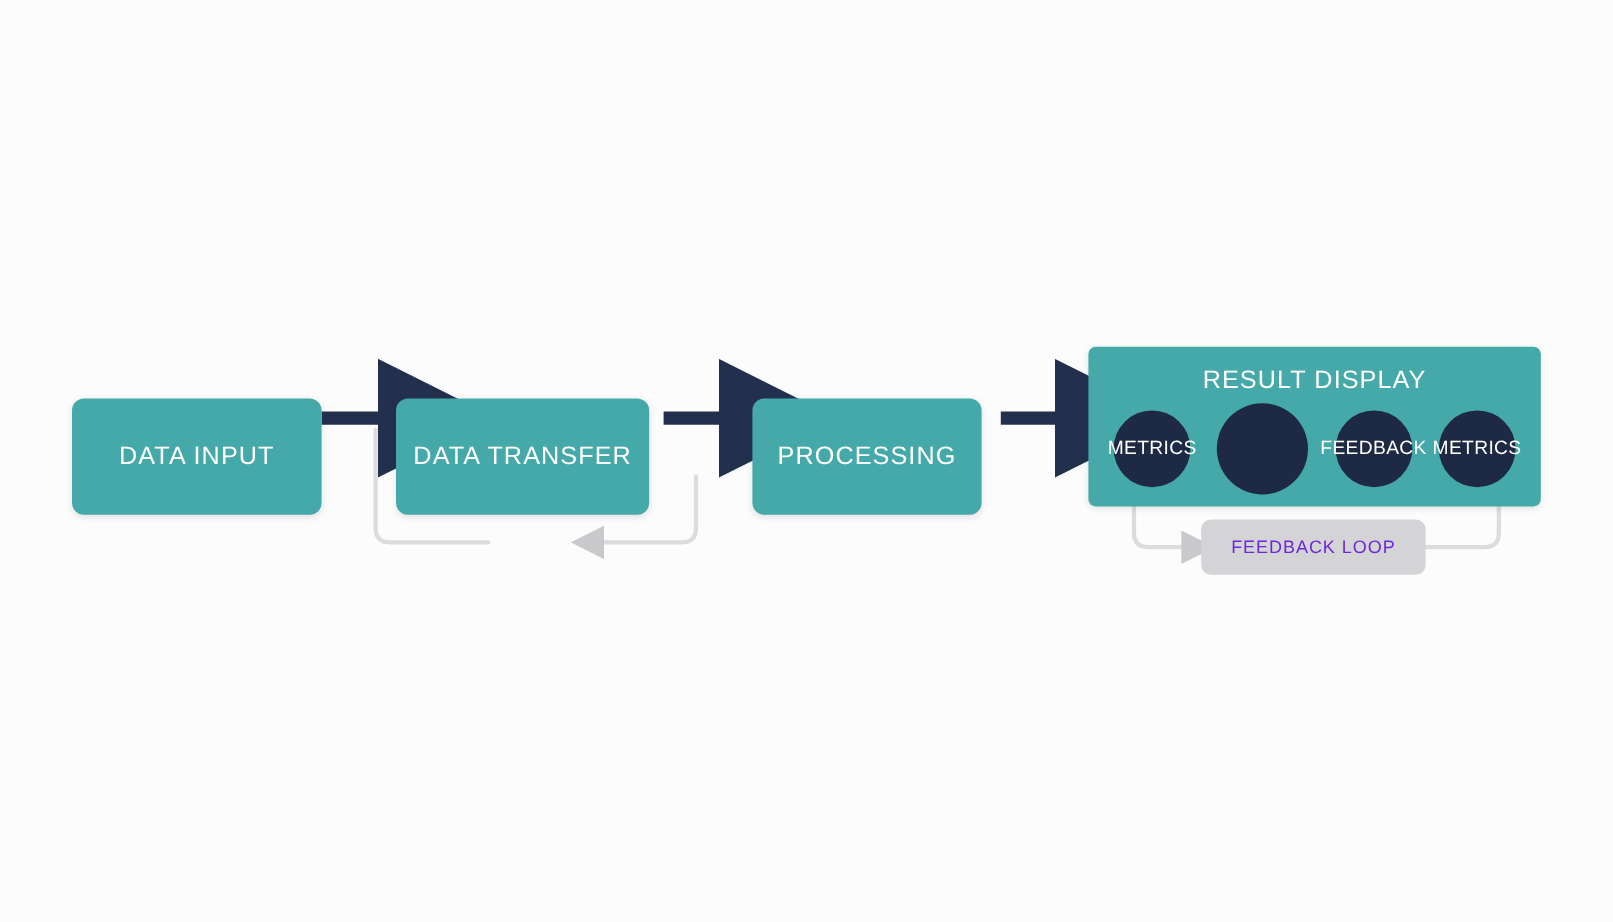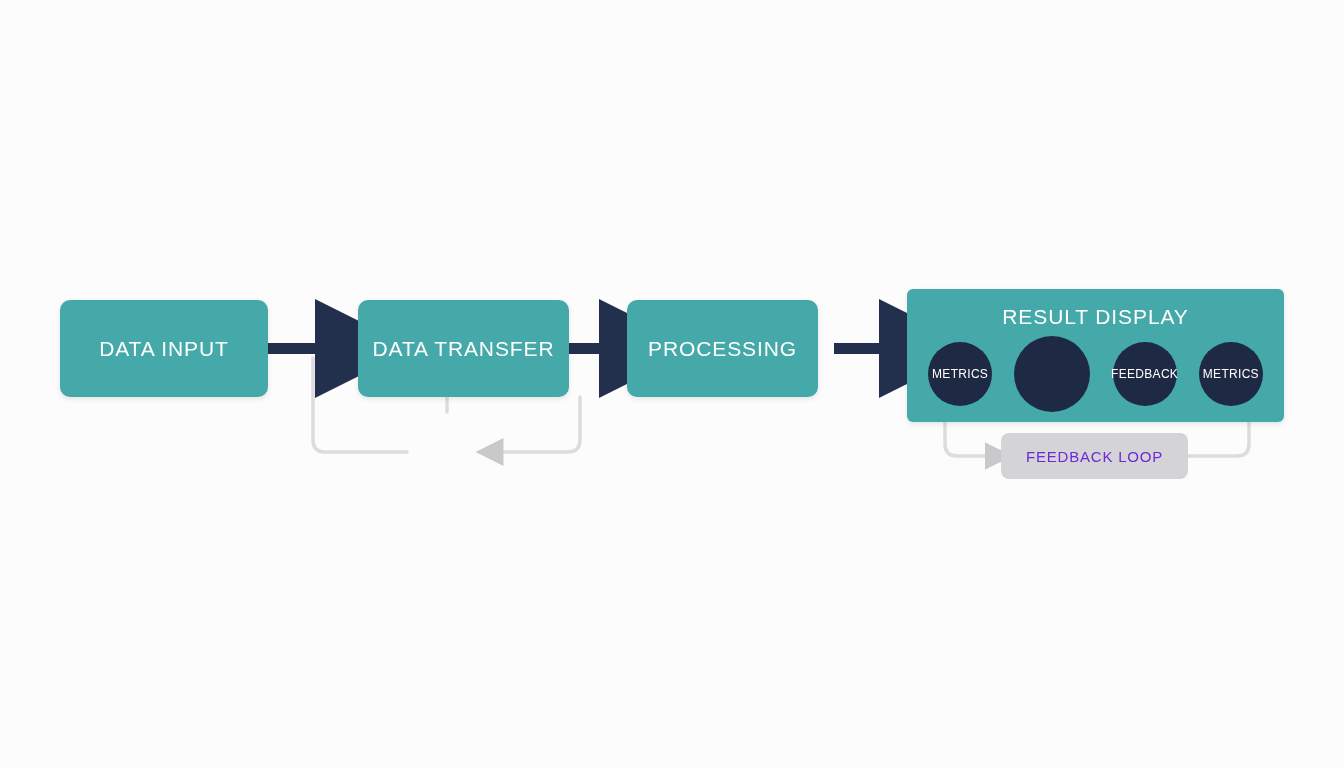--- a/index.html
+++ b/index.html
@@ -40,32 +40,33 @@
   .stage-box {
     position: absolute;
     box-sizing: border-box;
     background: #45a9a9;
     border-radius: 10px;
     display: flex;
     align-items: center;
     justify-content: center;
     z-index: 3;
     box-shadow: 0 2px 5px rgba(40, 70, 80, 0.13);
+    margin-top: 32px;
   }
   .stage-label {
     color: #ffffff;
     font-size: 21px;
     font-weight: 400;
     letter-spacing: 0.9px;
     white-space: nowrap;
     text-align: center;
   }
 
   #box-data-input   { left: 60px;  top: 300px; width: 208px; height: 97px; }
-  #box-data-transfer{ left: 358px; top: 300px; width: 211px; height: 97px; }
+  #box-data-transfer{ left: 330px; top: 300px; width: 211px; height: 97px; }
   #box-processing   { left: 627px; top: 300px; width: 191px; height: 97px; }
 
   
   #panel-result-display {
     position: absolute;
     left: 907px;
     top: 289px;
     width: 377px;
     height: 133px;
     box-sizing: border-box;
@@ -98,21 +99,21 @@
   .panel-node {
     background: #1e2a44;
     border-radius: 50%;
     display: flex;
     align-items: center;
     justify-content: center;
     flex: none;
   }
   .panel-node .node-label {
     color: #ffffff;
-    font-size: 12px;
+    font-size: 16px;
     letter-spacing: 0.3px;
     white-space: nowrap;
     text-align: center;
   }
   .panel-node.size-std   { width: 64px; height: 64px; }
   .panel-node.size-large { width: 76px; height: 76px; }
 
   
   #node-speed-analysis {
     position: absolute;

